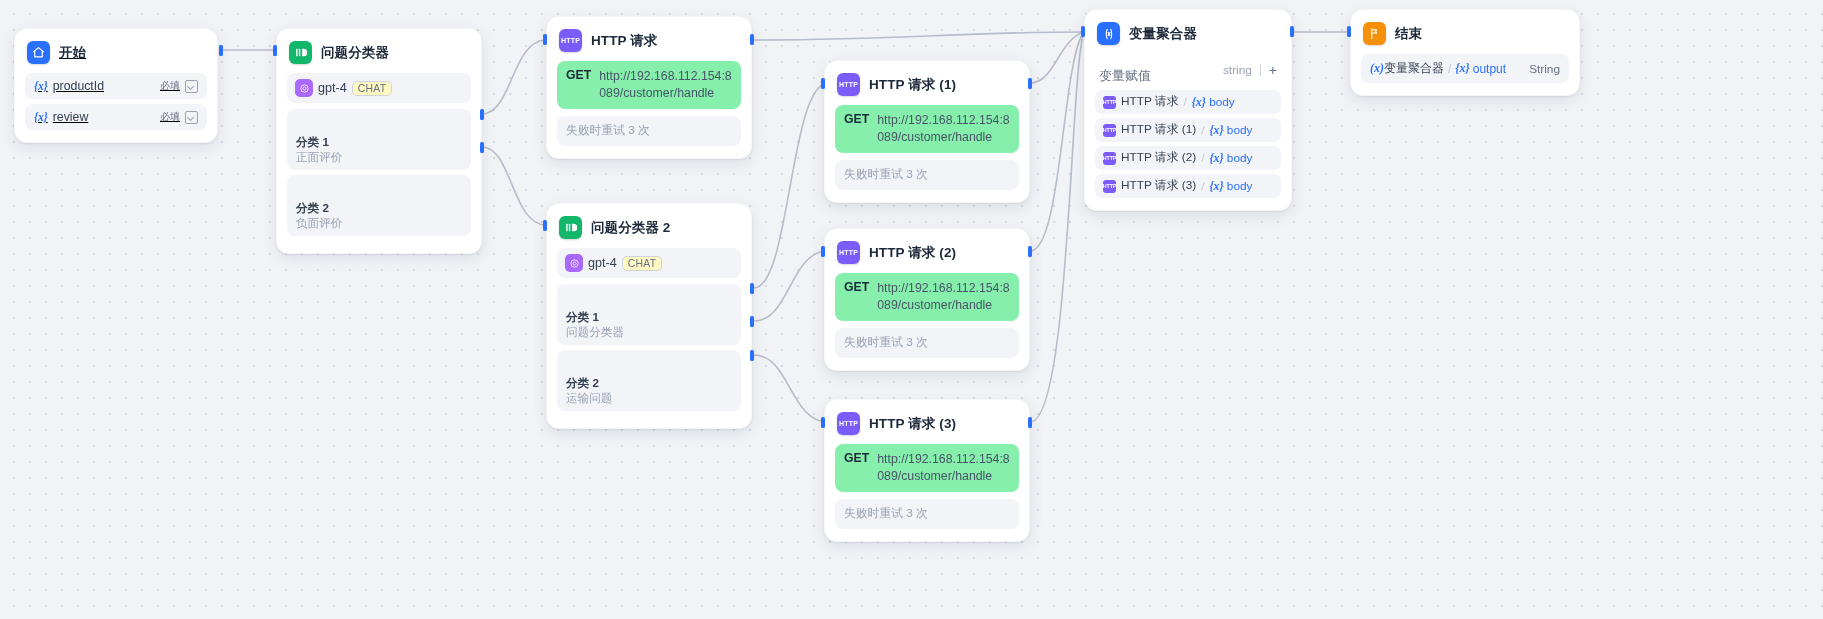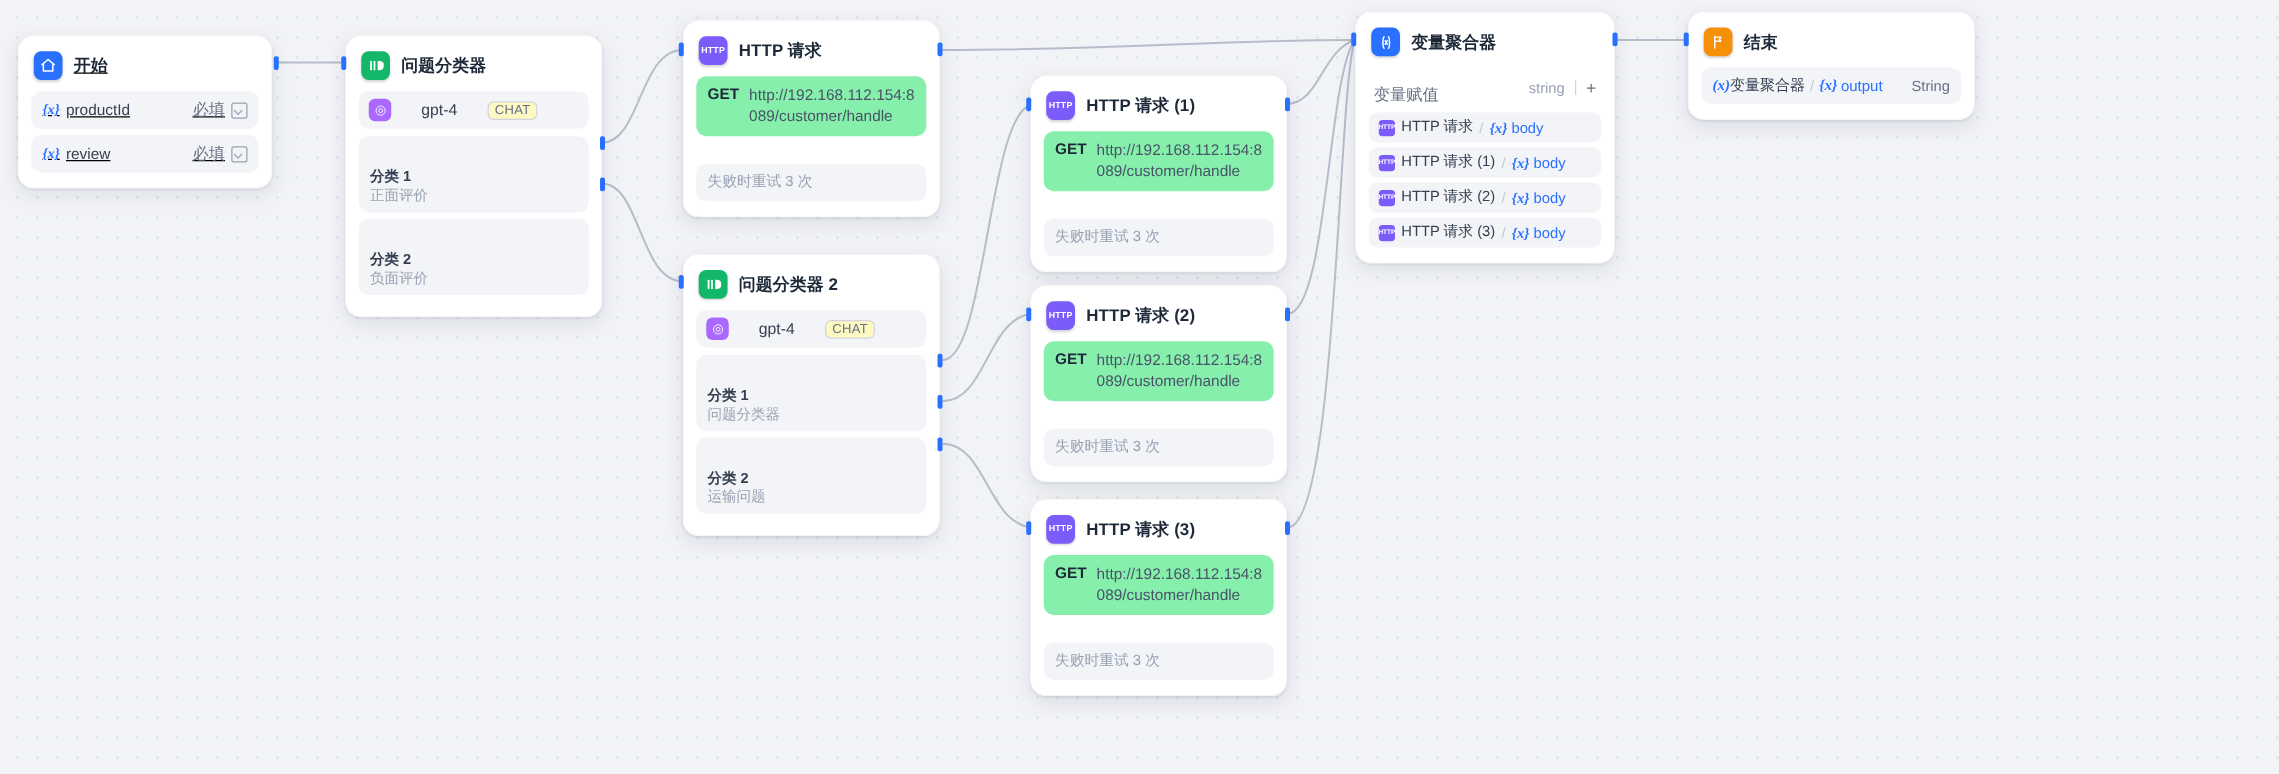--- a/index.html
+++ b/index.html
@@ -36,37 +36,37 @@
   .ic-end{background:#f79009;}
   .ic-http .httpw{font-size:7px;font-weight:800;letter-spacing:.2px;}
 
   .row{
     background:#f2f4f7;border-radius:8px;padding:6px 9px;margin-bottom:5px;
     display:flex;align-items:center;font-size:12.3px;color:#354052;
   }
   .row:last-child{margin-bottom:0;}
   .varx{color:#2970ff;font-weight:700;font-style:italic;font-size:11.5px;margin-right:5px;font-family:"Liberation Serif",serif;}
   .rowname{color:#354052;font-size:12.3px;}
-  .rowright{margin-left:auto;display:flex;align-items:center;gap:5px;color:#676f83;font-size:13px;}
+  .rowright{margin-left:auto;display:flex;align-items:center;gap:5px;color:#676f83;font-size:10px;}
   .chev{display:inline-block;width:11px;height:11px;border:1.1px solid #98a2b3;border-radius:2px;position:relative;}
   .chev:after{content:"";position:absolute;left:2.4px;top:3.4px;width:4px;height:4px;border-left:1.1px solid #98a2b3;border-bottom:1.1px solid #98a2b3;transform:rotate(-45deg);}
 
-  .modelrow{background:#f2f4f7;border-radius:8px;padding:6px 8px;margin-bottom:6px;display:flex;align-items:center;gap:24px;}
+  .modelrow{background:#f2f4f7;border-radius:8px;padding:6px 8px;margin-bottom:6px;display:flex;align-items:center;gap:5px;}
   .oai{width:18px;height:18px;border-radius:5px;background:#ab68ff;display:flex;align-items:center;justify-content:center;}
   .mname{font-size:12.6px;color:#354052;}
   .chat{border:1px solid #d0d5dd;border-radius:5px;background:#fef9c3;color:#667085;font-size:10.4px;padding:1px 5px;letter-spacing:.3px;}
 
   .clsrow{background:#f2f4f7;border-radius:8px;padding:5px 9px 6px 9px;margin-bottom:5px;}
   .clstitle{font-size:11.6px;font-weight:700;color:#354052;line-height:15px;margin-top:20px;}
   .clssub{font-size:11.6px;color:#98a2b3;line-height:15px;}
 
   .httpurl{background:#86efac;border-radius:8px;padding:7px 9px;display:flex;gap:8px;align-items:flex-start;}
   .verb{font-size:12.3px;font-weight:700;color:#1d2939;flex:0 0 auto;padding-top:0px;}
   .urltext{font-size:12.3px;color:#475467;line-height:17px;word-break:break-all;}
-  .retry{margin-top:22px;background:#f2f4f7;border-radius:8px;padding:7px 9px;font-size:11.8px;color:#98a2b3;}
+  .retry{margin-top:7px;background:#f2f4f7;border-radius:8px;padding:7px 9px;font-size:11.8px;color:#98a2b3;}
 
   .agghead{display:flex;align-items:center;padding:1px 4px 0 4px;margin-bottom:5px;}
   .agglabel{font-size:13px;color:#667085;margin-top:12px;}
   .aggright{margin-left:auto;display:flex;align-items:center;gap:8px;}
   .aggtype{font-size:11.8px;color:#98a2b3;}
   .aggsep{width:1px;height:12px;background:#d0d5dd;}
   .aggplus{font-size:14px;color:#667085;line-height:10px;cursor:pointer;}
   .aggitem{background:#f2f4f7;border-radius:7px;padding:4px 8px;margin-bottom:4px;display:flex;align-items:center;gap:5px;font-size:11.8px;color:#354052;white-space:nowrap;}
   .aggitem:last-child{margin-bottom:0;}
   .miniic{width:13px;height:13px;border-radius:3px;background:#7b5cfa;color:#fff;font-size:5.2px;font-weight:800;display:flex;align-items:center;justify-content:center;flex:0 0 auto;}

